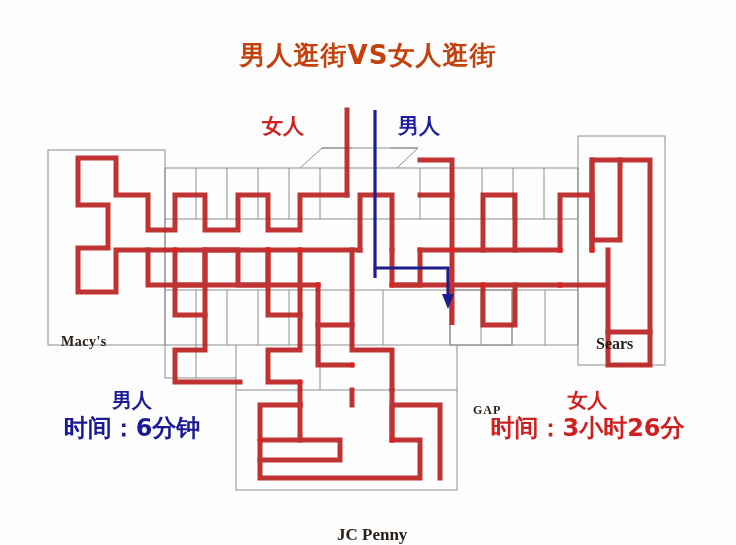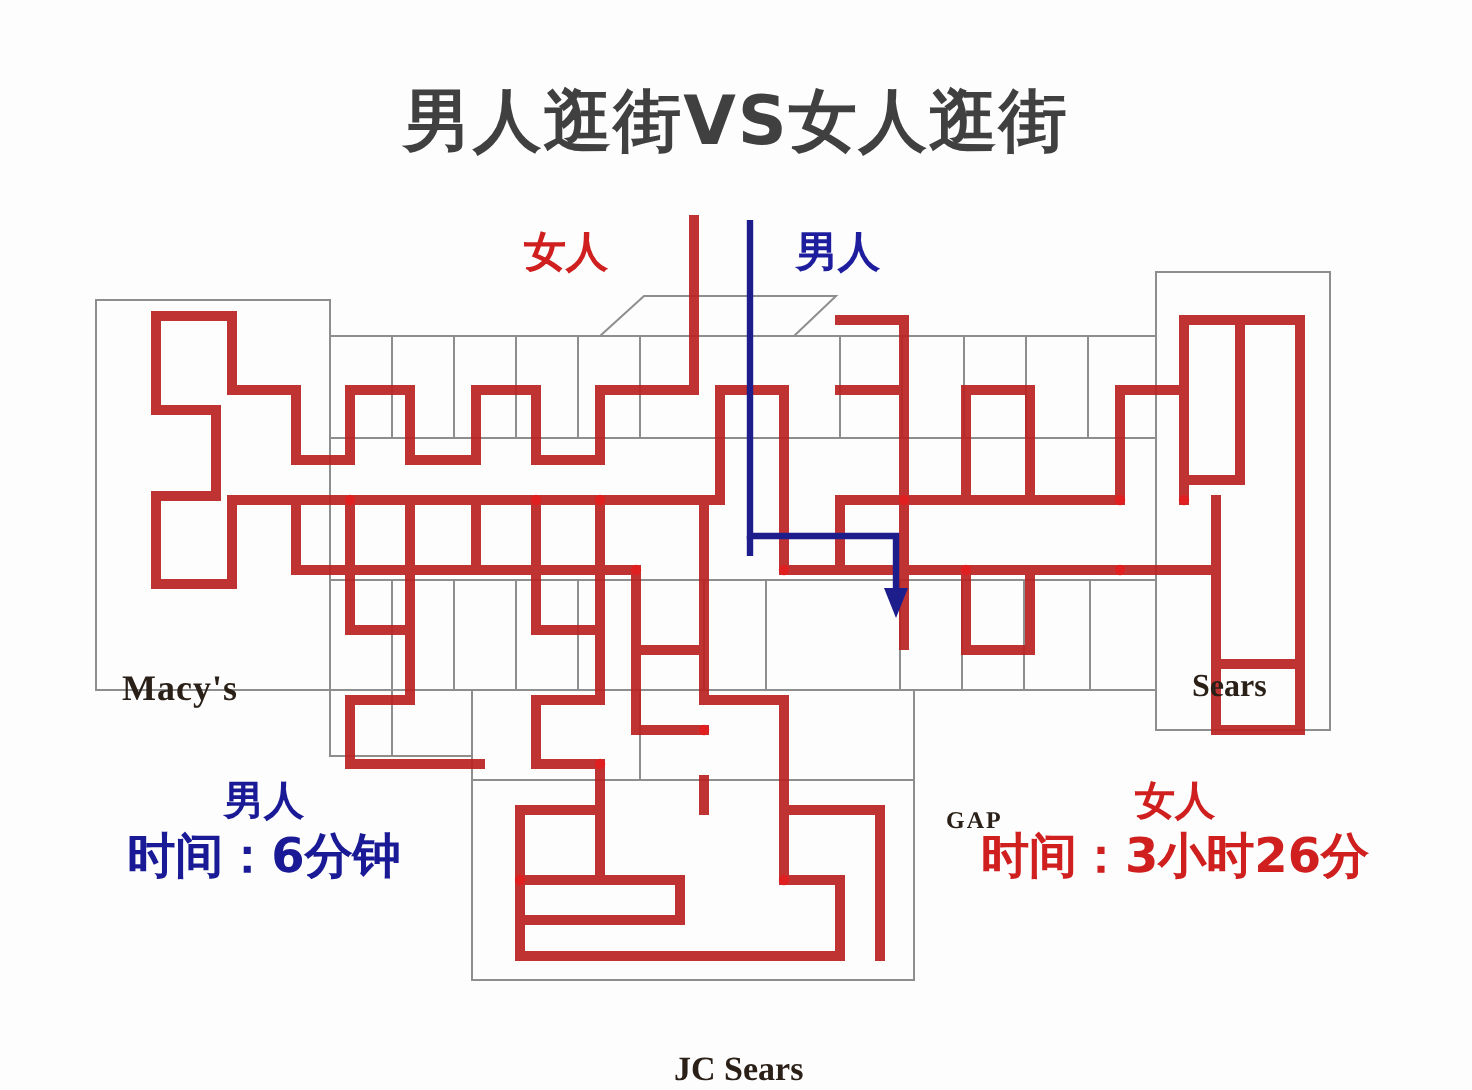--- a/index.html
+++ b/index.html
@@ -20,23 +20,23 @@
     width: 736px;
     height: 545px;
     background: #fdfdfd;
   }
   #title {
     position: absolute;
     left: 0;
     top: 38px;
     width: 736px;
     text-align: center;
-    font-size: 34px;
+    font-size: 26px;
     font-weight: bold;
-    color: #404040;
+    color: #c2410c;
     letter-spacing: 1px;
     font-family: "DejaVu Sans", "Liberation Sans", sans-serif;
   }
   #map-wrap {
     position: absolute;
     left: 0;
     top: 100px;
     width: 736px;
     height: 410px;
   }
@@ -65,21 +65,21 @@
   .store-label {
     position: absolute;
     font-family: "Liberation Serif", "DejaVu Serif", serif;
     font-weight: bold;
     color: #2a2018;
     white-space: nowrap;
   }
   #label-macys {
     left: 61px;
     top: 234px;
-    font-size: 18px;
+    font-size: 14px;
     letter-spacing: 0.5px;
   }
   #label-sears {
     left: 596px;
     top: 235px;
     font-size: 16px;
     text-align: right;
   }
   #label-jcpenny {
     left: 337px;
@@ -273,21 +273,21 @@
       <polygon points="448,209 442,194 454,194" fill="#1d1d8c"></polygon>
 
       <path d="M375 168 L375 178" stroke="#1d1d8c" stroke-width="3.2" fill="none"></path>
 
     </svg>
 
     <div class="store-label" id="label-macys">Macy's</div>
 
     <div class="store-label" id="label-sears">Sears</div>
 
-    <div class="store-label" id="label-jcpenny">JC Sears</div>
+    <div class="store-label" id="label-jcpenny">JC Penny</div>
 
     <div class="store-label" id="label-gap">GAP</div>
   </div>
 
   <div class="hdr-label" id="label-women-top">女人</div>
 
   <div class="hdr-label" id="label-men-top">男人</div>
 
   <div class="stat-block" id="stats-men">
     <span class="stat-head">男人</span>

